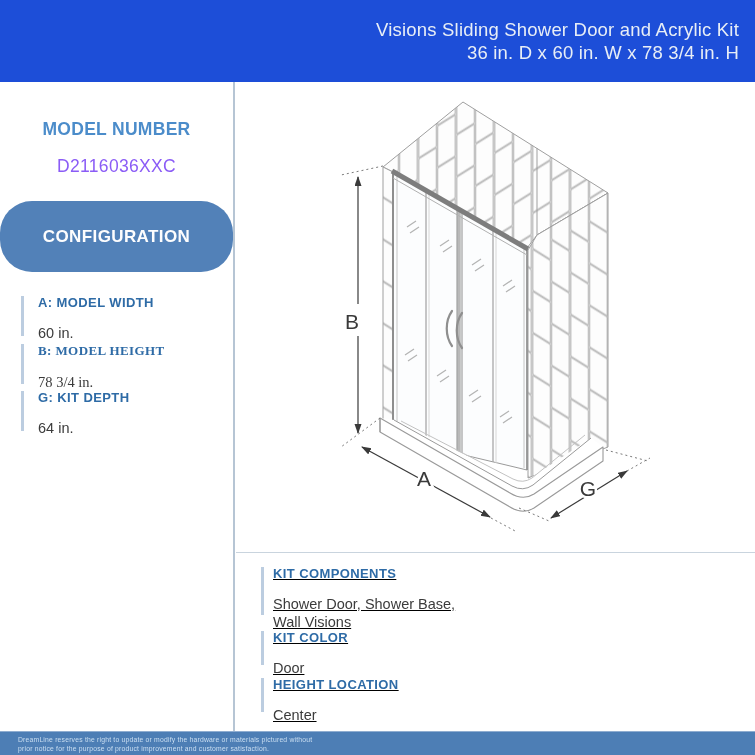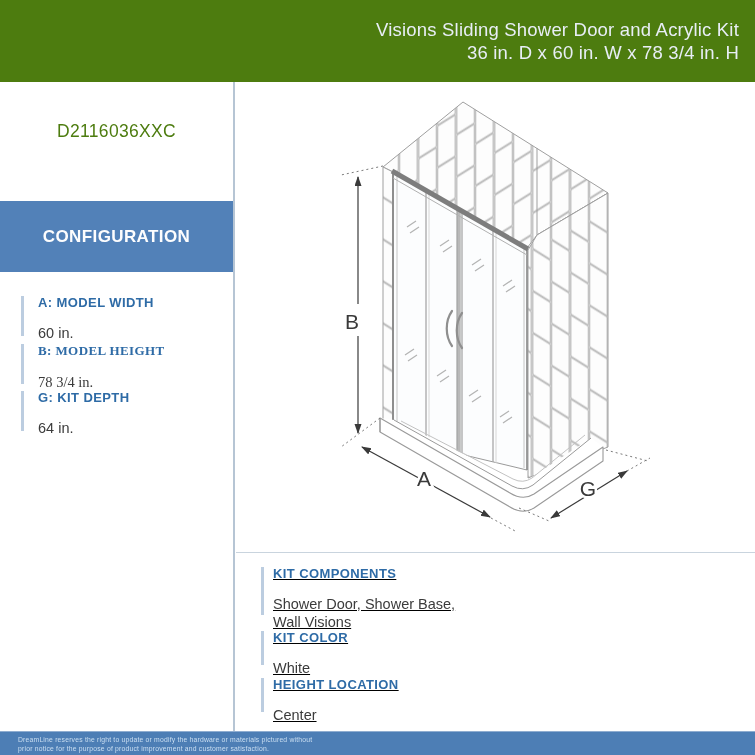--- a/index.html
+++ b/index.html
@@ -1,32 +1,32 @@
 <!DOCTYPE html>
 <html><head>
 <meta charset="utf-8">
 <style>
   html,body{margin:0;padding:0;background:#fff;}
   body{width:755px;height:755px;position:relative;overflow:hidden;
        font-family:"Liberation Sans","DejaVu Sans",sans-serif;-webkit-font-smoothing:antialiased;}
   .abs{position:absolute;}
 
   
-  .header{left:0;top:0;width:755px;height:82px;background:#4d7c0f;box-sizing:border-box;
+  .header{left:0;top:0;width:755px;height:82px;background:#1d4ed8;box-sizing:border-box;
           display:flex;flex-direction:column;justify-content:center;align-items:flex-end;padding-right:16px;}
   .header .t1,.header .t2{color:#e8eef6;font-size:18.5px;line-height:23px;letter-spacing:.2px;text-align:right;}
 
   
   .sidebar{left:0;top:82px;width:233px;height:649px;background:#fff;}
   .vdivider{left:233px;top:82px;width:2px;height:649px;background:#b6c5d4;}
   .model-block{position:absolute;top:37px;left:0;width:233px;text-align:center;}
   .model-label{color:#4b8cca;font-size:17.5px;font-weight:bold;letter-spacing:.3px;}
-  .model-value{color:#4d7c0f;font-size:17.5px;margin-top:2px;letter-spacing:.3px;}
+  .model-value{color:#8b5cf6;font-size:17.5px;margin-top:16px;letter-spacing:.3px;}
   .config-box{position:absolute;top:119px;left:0;width:233px;height:71px;background:#5281b8;
-              display:flex;flex-direction:column;justify-content:center;align-items:center;}
+              display:flex;flex-direction:column;justify-content:center;align-items:center;border-radius:32px;}
   .config-box div{color:#fdfdfe;font-size:17px;font-weight:bold;line-height:24px;letter-spacing:.4px;}
 
   .spec-item{position:absolute;left:0;}
   .spec-item .tick{position:absolute;left:21px;top:1px;width:3px;background:#bccde0;}
   .spec-item .body{margin-left:38px;}
   .spec-label{color:#2e6ba6;font-size:13px;font-weight:bold;letter-spacing:.4px;}
   .spec-value{color:#3b3b3b;font-size:14.5px;margin-top:14px;line-height:18px;}
 
   
   .detail-item .tick{left:0px;}
@@ -48,20 +48,21 @@
 </head>
 <body>
 
 <div class="abs header">
   <div class="t1">Visions Sliding Shower Door and Acrylic Kit</div>
   <div class="t2">36 in. D x 60 in. W x 78 3/4 in. H</div>
 </div>
 
 <div class="abs sidebar">
   <div class="model-block">
+    <div class="model-label">MODEL NUMBER</div>
     <div class="model-value">D2116036XXC</div>
   </div>
 
   <div class="config-box">
     <div>CONFIGURATION</div>
   </div>
 
   <div class="spec-item" style="top:213px;">
     <div class="tick" style="height:40px;"></div>
     <div class="body">
@@ -190,21 +191,21 @@
     <div class="spec-value">
       <div>Shower Door, Shower Base,</div>
       <div>Wall Visions</div>
     </div>
   </div>
 </div>
 <div class="abs spec-item detail-item" style="top:630px;">
   <div class="tick" style="height:34px;"></div>
   <div class="body">
     <div class="spec-label">KIT COLOR</div>
-    <div class="spec-value">White</div>
+    <div class="spec-value">Door</div>
   </div>
 </div>
 <div class="abs spec-item detail-item" style="top:677px;">
   <div class="tick" style="height:34px;"></div>
   <div class="body">
     <div class="spec-label">HEIGHT LOCATION</div>
     <div class="spec-value">Center</div>
   </div>
 </div>
 

